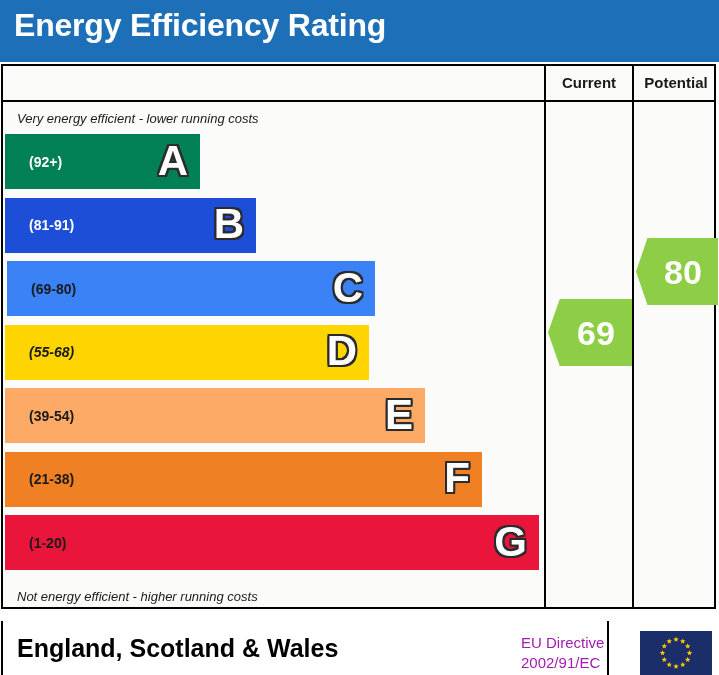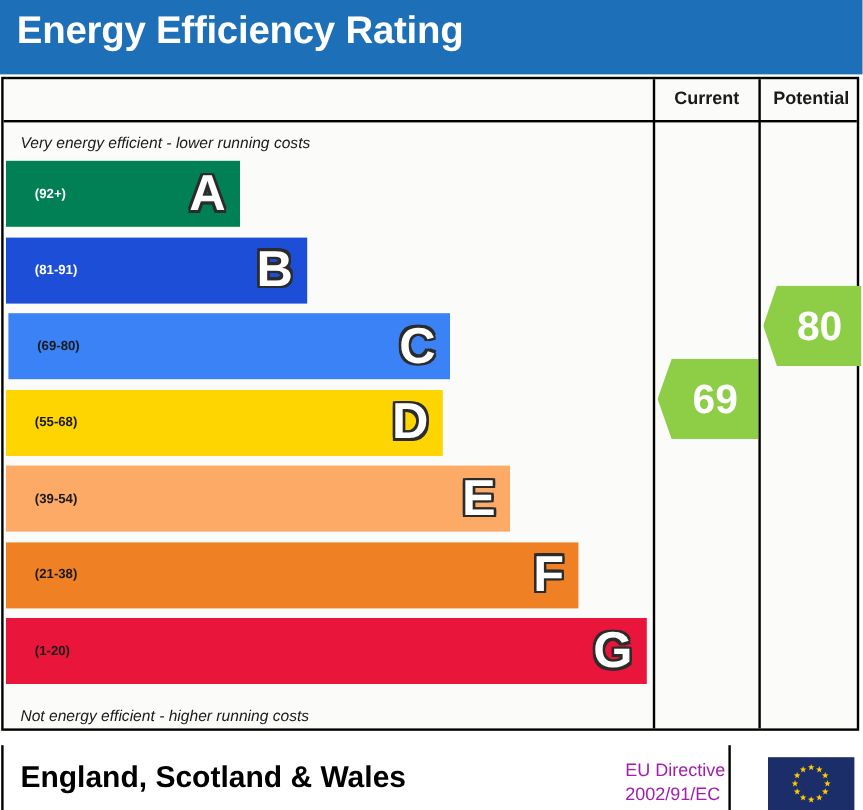--- a/index.html
+++ b/index.html
@@ -99,21 +99,21 @@
   .band {
     position: absolute;
     height: 55px;
     box-sizing: border-box;
   }
   .band .range {
     position: absolute;
     left: 24px;
     top: 50%;
     transform: translateY(-50%);
-    font-size: 11px;
+    font-size: 14px;
     font-weight: bold;
     white-space: nowrap;
     text-align: right;
   }
   .band .letter {
     position: absolute;
     right: 12px;
     top: 50%;
     transform: translateY(-52%);
     font-size: 42px;
@@ -216,21 +216,21 @@
         </div>
         <div class="band" style="left: 2px; top: 131.5px; width: 251px; background: #1d4ed8;">
           <span class="range" style="color: rgb(255, 255, 255);">(81-91)</span>
           <span class="letter">B</span>
         </div>
         <div class="band" style="left: 4px; top: 195px; width: 368px; background: #3b82f6;">
           <span class="range" style="color: rgb(26, 26, 26);">(69-80)</span>
           <span class="letter">C</span>
         </div>
         <div class="band" style="left: 2px; top: 258.5px; width: 364px; background: rgb(255, 213, 0);">
-          <span class="range" style="color: rgb(26, 26, 26);">(55-68)</span>
+          <span class="range" style="color: rgb(26, 26, 26); font-style: italic;">(55-68)</span>
           <span class="letter">D</span>
         </div>
         <div class="band" style="left: 2px; top: 322px; width: 420px; background: rgb(252, 170, 101);">
           <span class="range" style="color: rgb(26, 26, 26);">(39-54)</span>
           <span class="letter">E</span>
         </div>
         <div class="band" style="left: 2px; top: 385.5px; width: 477px; background: rgb(239, 128, 35);">
           <span class="range" style="color: rgb(26, 26, 26);">(21-38)</span>
           <span class="letter">F</span>
         </div>

